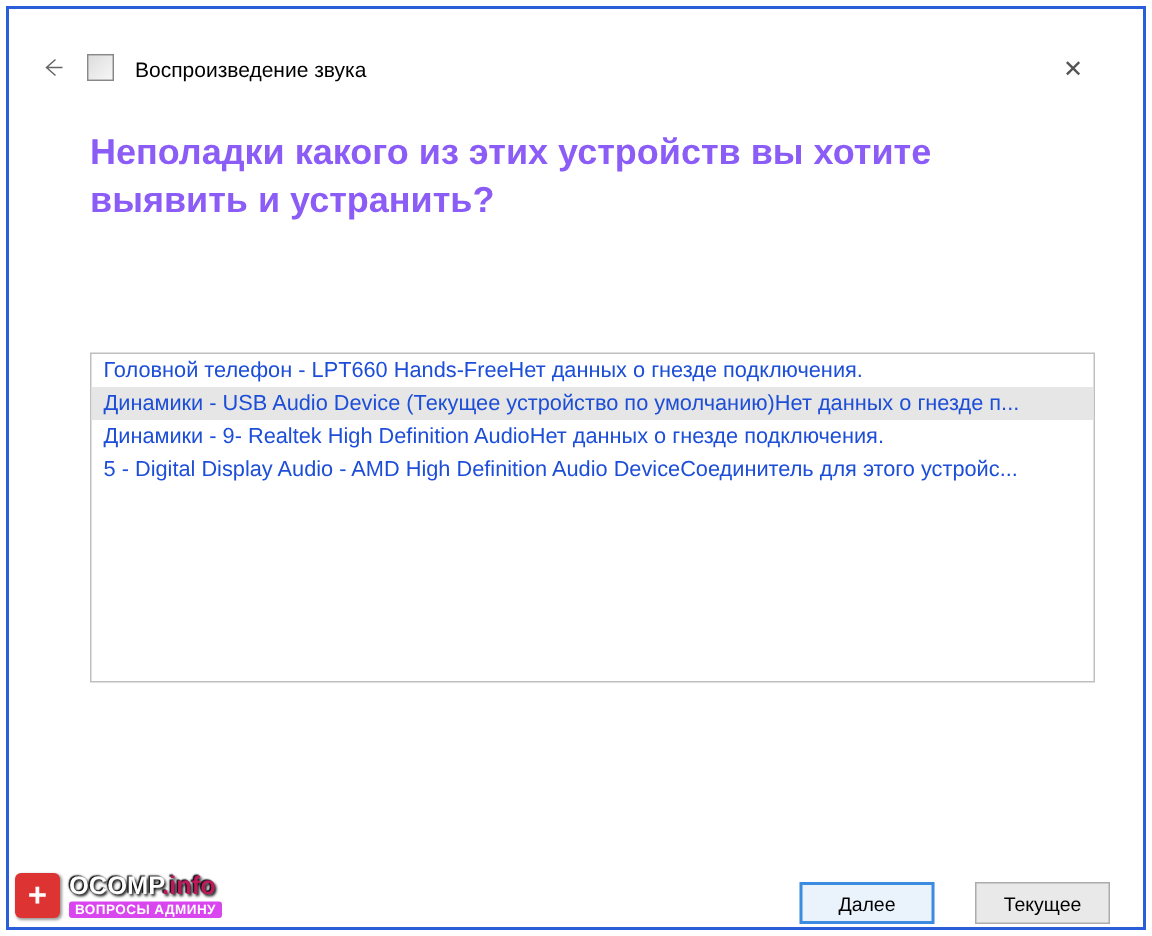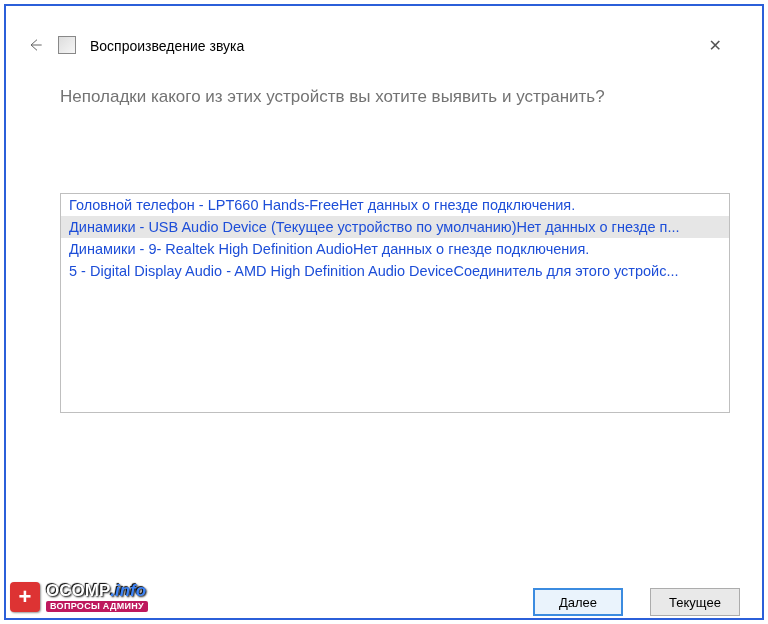--- a/index.html
+++ b/index.html
@@ -5,33 +5,33 @@
 *{margin:0;padding:0;box-sizing:border-box;font-family:"Segoe UI",Tahoma,sans-serif}
 body{background:#fff;width:768px;height:624px;position:relative;overflow:hidden}
 .frame{position:absolute;inset:4px;border:2px solid #2b5fd9}
 .inner{position:absolute;inset:18px;display:flex;flex-direction:column}
 .close{position:absolute;top:12px;right:18px;font-size:16px;color:#555;cursor:pointer;padding:6px 10px}
 .hdr{display:flex;align-items:flex-end;gap:14px;padding:18px 10px 8px 8px}
 .back{width:18px;height:18px;display:flex;align-items:center;justify-content:center;color:#666}
 .back svg{width:16px;height:16px;stroke:#666;stroke-width:1.5;fill:none}
 .ticon{width:18px;height:18px;border:1px solid #888;background:linear-gradient(135deg,#ddd,#f6f6f6);display:inline-block}
 .ttl{font-size:14px;color:#000}
-.question{font-size:17px;color:#737373;font-weight:400;line-height:1.35;padding:24px 20px 12px 42px;max-width:640px}
+.question{font-size:24px;color:#8b5cf6;font-weight:700;line-height:1.35;padding:24px 20px 12px 42px;max-width:640px}
 .listwrap{margin:72px 20px 0 42px;border:1px solid #bfbfbf;height:220px;overflow:hidden}
 .row{font-size:14.5px;color:#1d4ed8;padding:3px 8px;white-space:nowrap;overflow:hidden;text-overflow:ellipsis;cursor:default}
 .row.sel{background:#e6e6e6}
 .btnbar{position:absolute;bottom:8px;right:28px;display:flex;gap:27px}
 .btn{min-width:90px;height:28px;font-size:13px;background:#e9e9e9;border:1px solid #acacac;display:flex;align-items:center;justify-content:center;cursor:pointer}
 .btn.primary{border:2px solid #3b8be0;background:#eaf3fc}
 .badge{position:absolute;left:10px;bottom:12px;display:flex;align-items:center;gap:6px;font-family:Arial,sans-serif}
 .badge .plus{width:30px;height:30px;background:#d33;border-radius:4px;display:flex;align-items:center;justify-content:center;color:#fff;font-weight:bold;font-size:22px;box-shadow:1px 1px 2px rgba(0,0,0,.4)}
 .badge .txt{display:flex;flex-direction:column;line-height:1}
 .badge .l1{font-weight:900;font-size:17px;color:#fff;text-shadow:1px 1px 2px #000,-1px -1px 1px #000}
-.badge .l1 .sfx{color:#3b82f6;font-style:italic}
-.badge .l2{font-size:9px;color:#fff;background:#be185d;padding:1px 4px;border-radius:2px;letter-spacing:.3px;margin-top:2px;font-weight:bold}
+.badge .l1 .sfx{color:#be185d;}
+.badge .l2{font-size:9px;color:#fff;background:#d946ef;padding:1px 4px;border-radius:2px;letter-spacing:.3px;margin-top:2px;font-weight:bold}
 </style>
 </head>
 <body>
 
 <div class="frame"></div>
 
 <div class="inner">
   <div class="close">
     <span>✕</span>
   </div>

